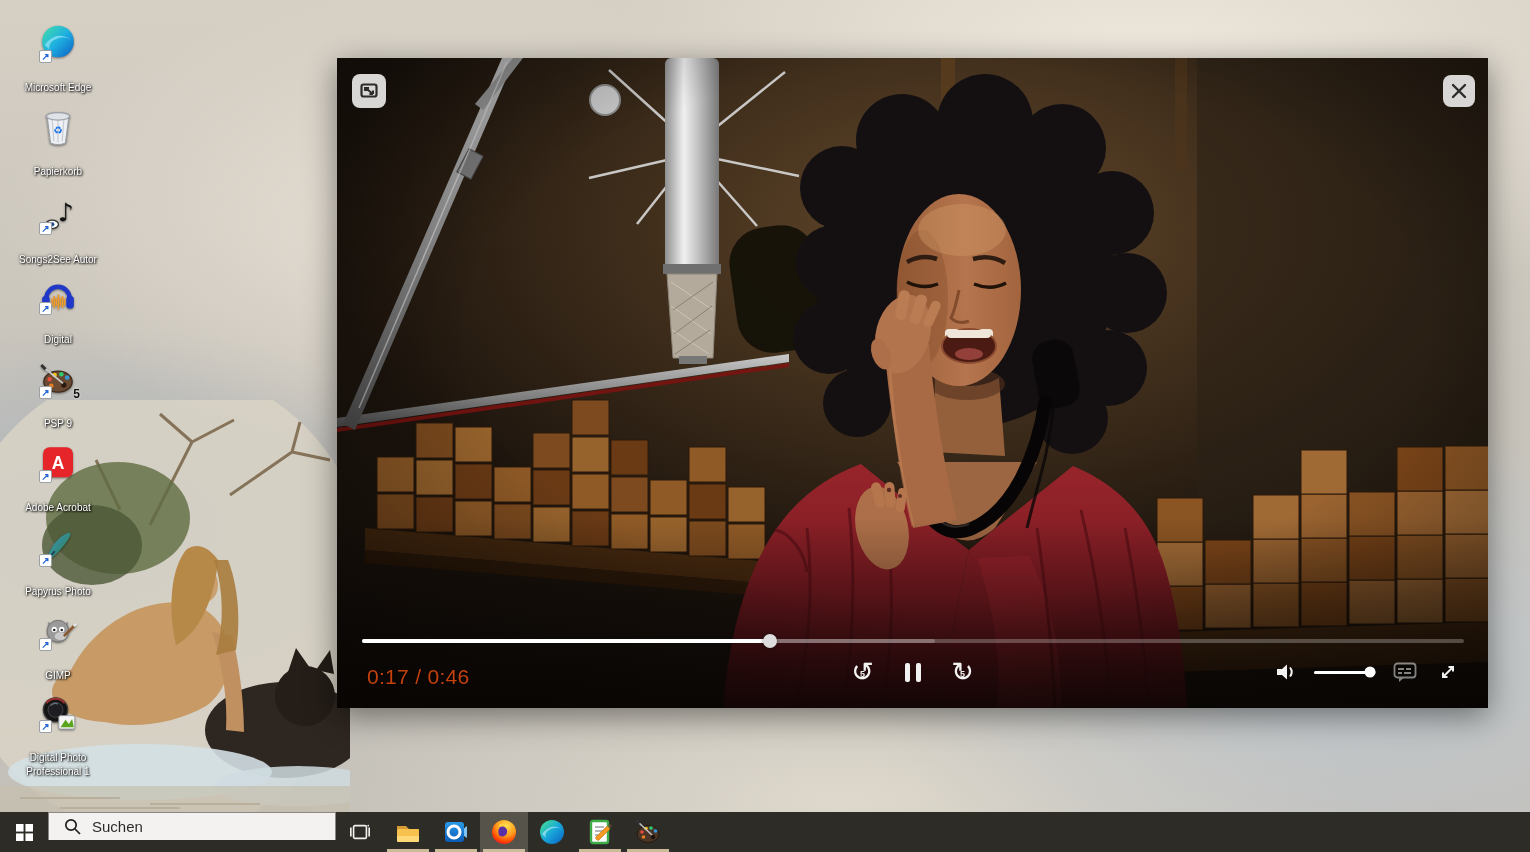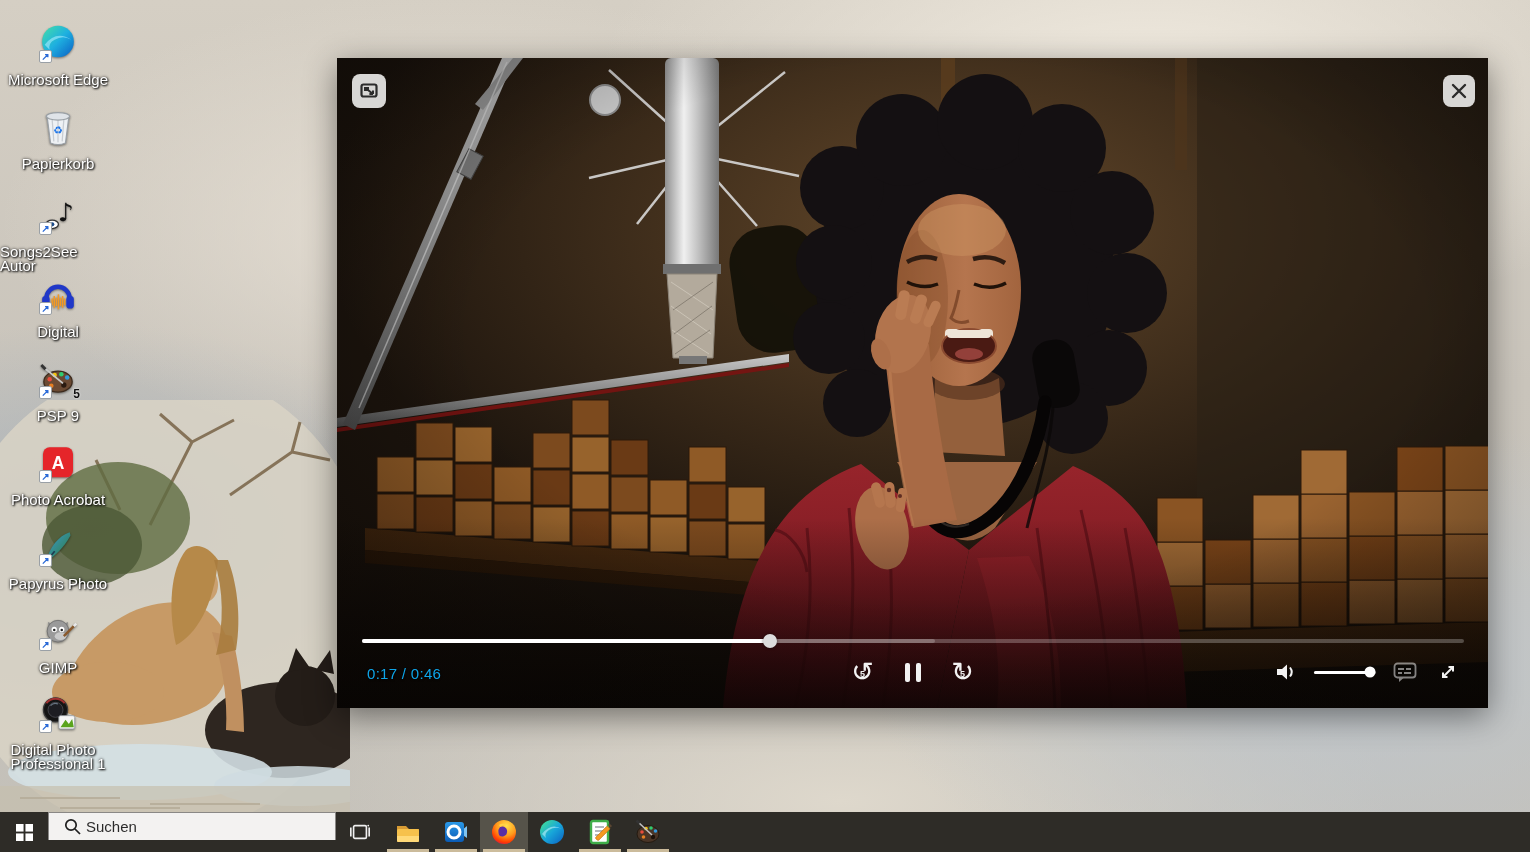--- a/index.html
+++ b/index.html
@@ -25,60 +25,60 @@
   .wallpaper-art{position:absolute;left:0;top:400px;width:350px;height:412px}
 
   
   .dicons{position:absolute;left:0;top:0;width:116px;height:812px}
   .dicon{position:absolute;left:0;width:116px;display:flex;flex-direction:column;align-items:center;cursor:default}
   .dicon:nth-child(1){top:24px}.dicon:nth-child(2){top:108px}.dicon:nth-child(3){top:196px}
   .dicon:nth-child(4){top:276px}.dicon:nth-child(5){top:360px}.dicon:nth-child(6){top:444px}
   .dicon:nth-child(7){top:528px}.dicon:nth-child(8){top:612px}.dicon:nth-child(9){top:694px}
   .dic{width:40px;height:40px;position:relative;display:flex;align-items:center;justify-content:center}
   .dic svg{width:40px;height:40px;filter:drop-shadow(0 1px 1px rgba(0,0,0,.45))}
-  .dlabel{margin-top:9px;font-size:15px;line-height:14px;color:#fff;white-space:pre-line;
+  .dlabel{margin-top:17px;font-size:10px;line-height:14px;color:#fff;text-align:center;white-space:pre-line;
     text-shadow:1px 1px 2px #000,0 0 3px rgba(0,0,0,.9)}
   .shortcut{position:absolute;left:1px;bottom:1px;width:13px;height:13px;background:#fff;border:1px solid #9aa0a6;
     border-radius:2px;display:flex;align-items:center;justify-content:center;font-size:10px;font-weight:bold;color:#2b6bd8;line-height:1}
   .psp-badge{position:absolute;right:-2px;bottom:-1px;font-size:12px;font-weight:bold;color:#111;text-shadow:0 0 2px #fff}
 
   
   .pip{position:absolute;left:337px;top:58px;width:1151px;height:650px;background:#17100a;box-shadow:0 8px 30px rgba(0,0,0,.45)}
   .scene{position:absolute;inset:0;width:100%;height:100%}
   .pip-btn{position:absolute;width:34px;height:34px;border:none;border-radius:8px;background:var(--pip-btn-bg);
     display:flex;align-items:center;justify-content:center;cursor:pointer;padding:0}
   .btn-backtab{left:15px;top:16px}
   .btn-close{left:auto;right:13px;top:17px;width:32px;height:32px}
 
   .progress{position:absolute;left:25px;right:24px;top:581px;height:4px;background:rgba(255,255,255,.25);border-radius:2px}
   .prog-buffered{position:absolute;left:0;top:0;height:100%;background:rgba(255,255,255,.22);border-radius:2px}
   .prog-played{position:absolute;left:0;top:0;height:100%;background:#fff;border-radius:2px}
   .prog-thumb{position:absolute;top:50%;width:14px;height:14px;background:#dcdcdc;border-radius:50%;transform:translate(-50%,-50%);box-shadow:0 0 3px rgba(0,0,0,.5)}
 
-  .time{position:absolute;left:30px;top:607px;font-size:15px;color:#0ea5e9;letter-spacing:.3px;text-shadow:0 1px 2px rgba(0,0,0,.7)}
+  .time{position:absolute;left:30px;top:607px;font-size:21px;color:#c2410c;letter-spacing:.3px;text-shadow:0 1px 2px rgba(0,0,0,.7)}
 
   .center-controls{position:absolute;left:50%;top:597px;transform:translateX(-50%);display:flex;align-items:center;gap:16px}
   .ctrl{width:34px;height:34px;background:none;border:none;color:var(--control-color);display:flex;align-items:center;justify-content:center;cursor:pointer;position:relative;padding:0}
   .skip-glyph{font-size:27px;line-height:1;color:var(--control-color)}
   .skip-num{position:absolute;left:50%;top:56%;transform:translate(-50%,-50%);font-size:9px;font-weight:bold;color:var(--control-color)}
   .pause-bars{display:flex;gap:6px}
   .pause-bars span{display:block;width:5px;height:19px;background:var(--control-color);border-radius:2px}
 
   .right-controls{position:absolute;right:26px;top:597px;display:flex;align-items:center;gap:15px}
   .vol-track{position:relative;width:62px;height:3px;background:rgba(255,255,255,.35);border-radius:2px}
   .vol-fill{position:absolute;left:0;top:0;height:100%;background:#fff;border-radius:2px}
   .vol-thumb{position:absolute;top:50%;width:11px;height:11px;background:#fff;border-radius:50%;transform:translate(-50%,-50%)}
   .cc-dim{opacity:.55}
 
   
   .taskbar{position:absolute;left:0;bottom:0;width:1530px;height:40px;background:var(--taskbar-bg);display:flex;align-items:stretch;z-index:5}
   .tb-btn{width:48px;height:40px;display:flex;align-items:center;justify-content:center;position:relative;cursor:pointer}
   .tb-btn.active{background:var(--taskbar-active-bg)}
   .tb-btn.run::after{content:"";position:absolute;left:3px;right:3px;bottom:0;height:3px;background:var(--run-indicator);opacity:.95}
-  .search-box{width:288px;height:28px;background:var(--search-bg);border:1px solid #8a8886;border-bottom:none;display:flex;align-items:center;gap:5px;padding-left:15px;cursor:text}
+  .search-box{width:288px;height:28px;background:var(--search-bg);border:1px solid #8a8886;border-bottom:none;display:flex;align-items:center;gap:11px;padding-left:15px;cursor:text}
   .search-box input{border:none;outline:none;background:transparent;font-family:"Liberation Sans",sans-serif;font-size:15px;color:var(--search-text);width:220px}
   .search-box input::placeholder{color:var(--search-text);opacity:.95}
   .tb-ic{width:28px;height:28px;display:block}
 </style>
 </head>
 <body>
 
 <div class="screen">
 
   <div class="wallpaper"></div>
@@ -190,21 +190,21 @@
     </div>
 
     <div class="dicon">
       <div class="dic">
         <svg viewBox="0 0 48 48">
           <rect x="6" y="4" width="36" height="36" rx="8" fill="#e5252a"></rect>
           <text x="24" y="30" font-size="21" font-weight="bold" text-anchor="middle" fill="#fff" font-family="Liberation Sans">A</text>
         </svg>
         <span class="shortcut">↗</span>
       </div>
-      <div class="dlabel">Photo Acrobat</div>
+      <div class="dlabel">Adobe Acrobat</div>
     </div>
 
     <div class="dicon">
       <div class="dic">
         <svg viewBox="0 0 48 48">
           <defs>
               <linearGradient id="dqg" x1="0" y1="0" x2="1" y2="1">
             <stop offset="0" stop-color="#3b9bd6"></stop>
                 <stop offset="1" stop-color="#2d7a35"></stop>
           </linearGradient>

